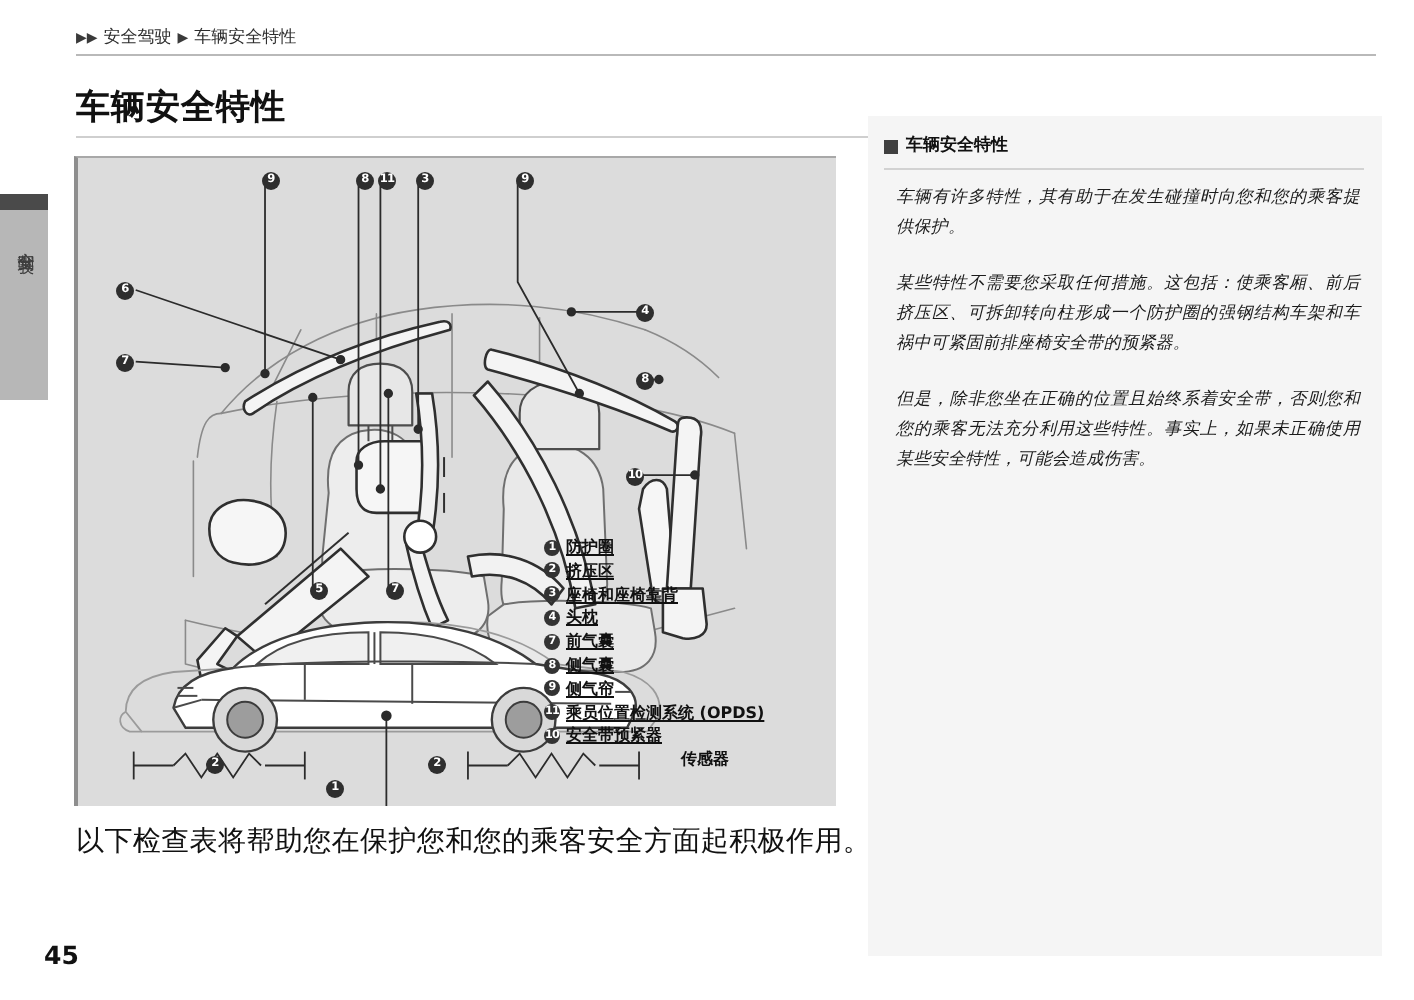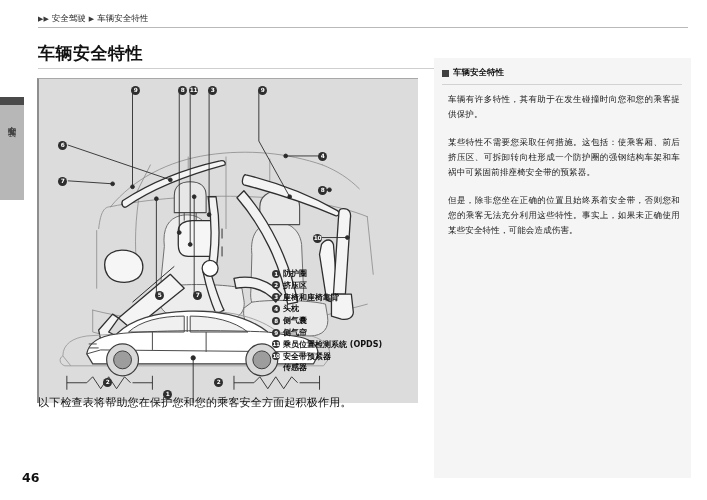--- a/index.html
+++ b/index.html
@@ -64,46 +64,46 @@
     position:absolute;left:272px;top:268px;width:150px;
     font-size:8px;line-height:11.4px;color:#111;
   }
   .legend .li{display:flex;align-items:flex-start;gap:3px;margin-bottom:0.4px;}
   .legend .num{
     flex:0 0 auto;width:8px;height:8px;border-radius:50%;
     background:#333;color:#fff;font-size:5.6px;line-height:8px;
     text-align:center;margin-top:1.6px;font-weight:bold;
     letter-spacing:-0.4px;
   }
-  .legend .lbl{font-weight:bold;font-size:8px;white-space:nowrap;}
-  .legend .cont{padding-left:11px;font-weight:bold;font-size:8px;}
+  .legend .lbl{font-weight:bold;font-size:8px;white-space:nowrap;text-decoration:underline;}
+  .legend .cont{padding-left:11px;font-weight:bold;font-size:8px;text-align:center;}
 
   
   .caption{
-    position:absolute;left:38px;top:395px;
-    font-size:11px;color:#111;letter-spacing:.2px;
+    position:absolute;left:38px;top:412px;
+    font-size:14px;color:#111;letter-spacing:.2px;
   }
 
   
   .page-num{
     position:absolute;left:22px;top:470px;font-size:12.5px;font-weight:bold;color:#111;
   }
 
   
   .sidebar{
     position:absolute;left:434px;top:58px;width:257px;height:420px;
     background:#f5f5f5;
   }
   .sb-head{
     position:absolute;left:8px;top:9px;display:flex;align-items:center;gap:4px;
   }
   .sb-sq{width:7px;height:7px;background:#404040;display:inline-block;}
   .sb-title{font-size:8.5px;font-weight:bold;color:#111;}
   .sb-rule{position:absolute;left:8px;top:26px;width:240px;height:1px;background:#d2d2d2;}
-  .sb-body{position:absolute;left:14px;top:34px;width:232px;}
+  .sb-body{position:absolute;left:14px;top:34px;width:232px;font-style:italic;}
   .sb-p{
     font-size:8.5px;line-height:15px;color:#1b1b1b;
     margin:0 0 13px 0;text-align:justify;letter-spacing:.15px;
   }
 
   
   .cal{
     position:absolute;width:9px;height:9px;border-radius:50%;
     background:#2e2e2e;color:#fff;font-size:5.8px;line-height:9px;
     text-align:center;font-weight:bold;letter-spacing:-0.4px;
@@ -352,41 +352,45 @@
       </div>
     <div class="li">
         <span class="num">3</span>
         <span class="lbl">座椅和座椅靠背</span>
       </div>
     <div class="li">
         <span class="num">4</span>
         <span class="lbl">头枕</span>
       </div>
     <div class="li">
+        <span class="num">7</span>
+        <span class="lbl">前气囊</span>
+      </div>
+    <div class="li">
         <span class="num">8</span>
         <span class="lbl">侧气囊</span>
       </div>
     <div class="li">
         <span class="num">9</span>
         <span class="lbl">侧气帘</span>
       </div>
     <div class="li">
         <span class="num">11</span>
         <span class="lbl">乘员位置检测系统 (OPDS)</span>
       </div>
     <div class="li">
         <span class="num">10</span>
         <span class="lbl">安全带预紧器</span>
       </div>
     <div class="cont">传感器</div>
   </div>
 
   <div class="caption">以下检查表将帮助您在保护您和您的乘客安全方面起积极作用。</div>
 
-  <div class="page-num">46</div>
+  <div class="page-num">45</div>
 
   <div class="sidebar">
     <div class="sb-head">
       <span class="sb-sq"></span>
       <span class="sb-title">车辆安全特性</span>
     </div>
     <div class="sb-rule"></div>
     <div class="sb-body">
       <p class="sb-p">车辆有许多特性，其有助于在发生碰撞时向您和您的乘客提供保护。</p>
       <p class="sb-p">某些特性不需要您采取任何措施。这包括：使乘客厢、前后挤压区、可拆卸转向柱形成一个防护圈的强钢结构车架和车祸中可紧固前排座椅安全带的预紧器。</p>

